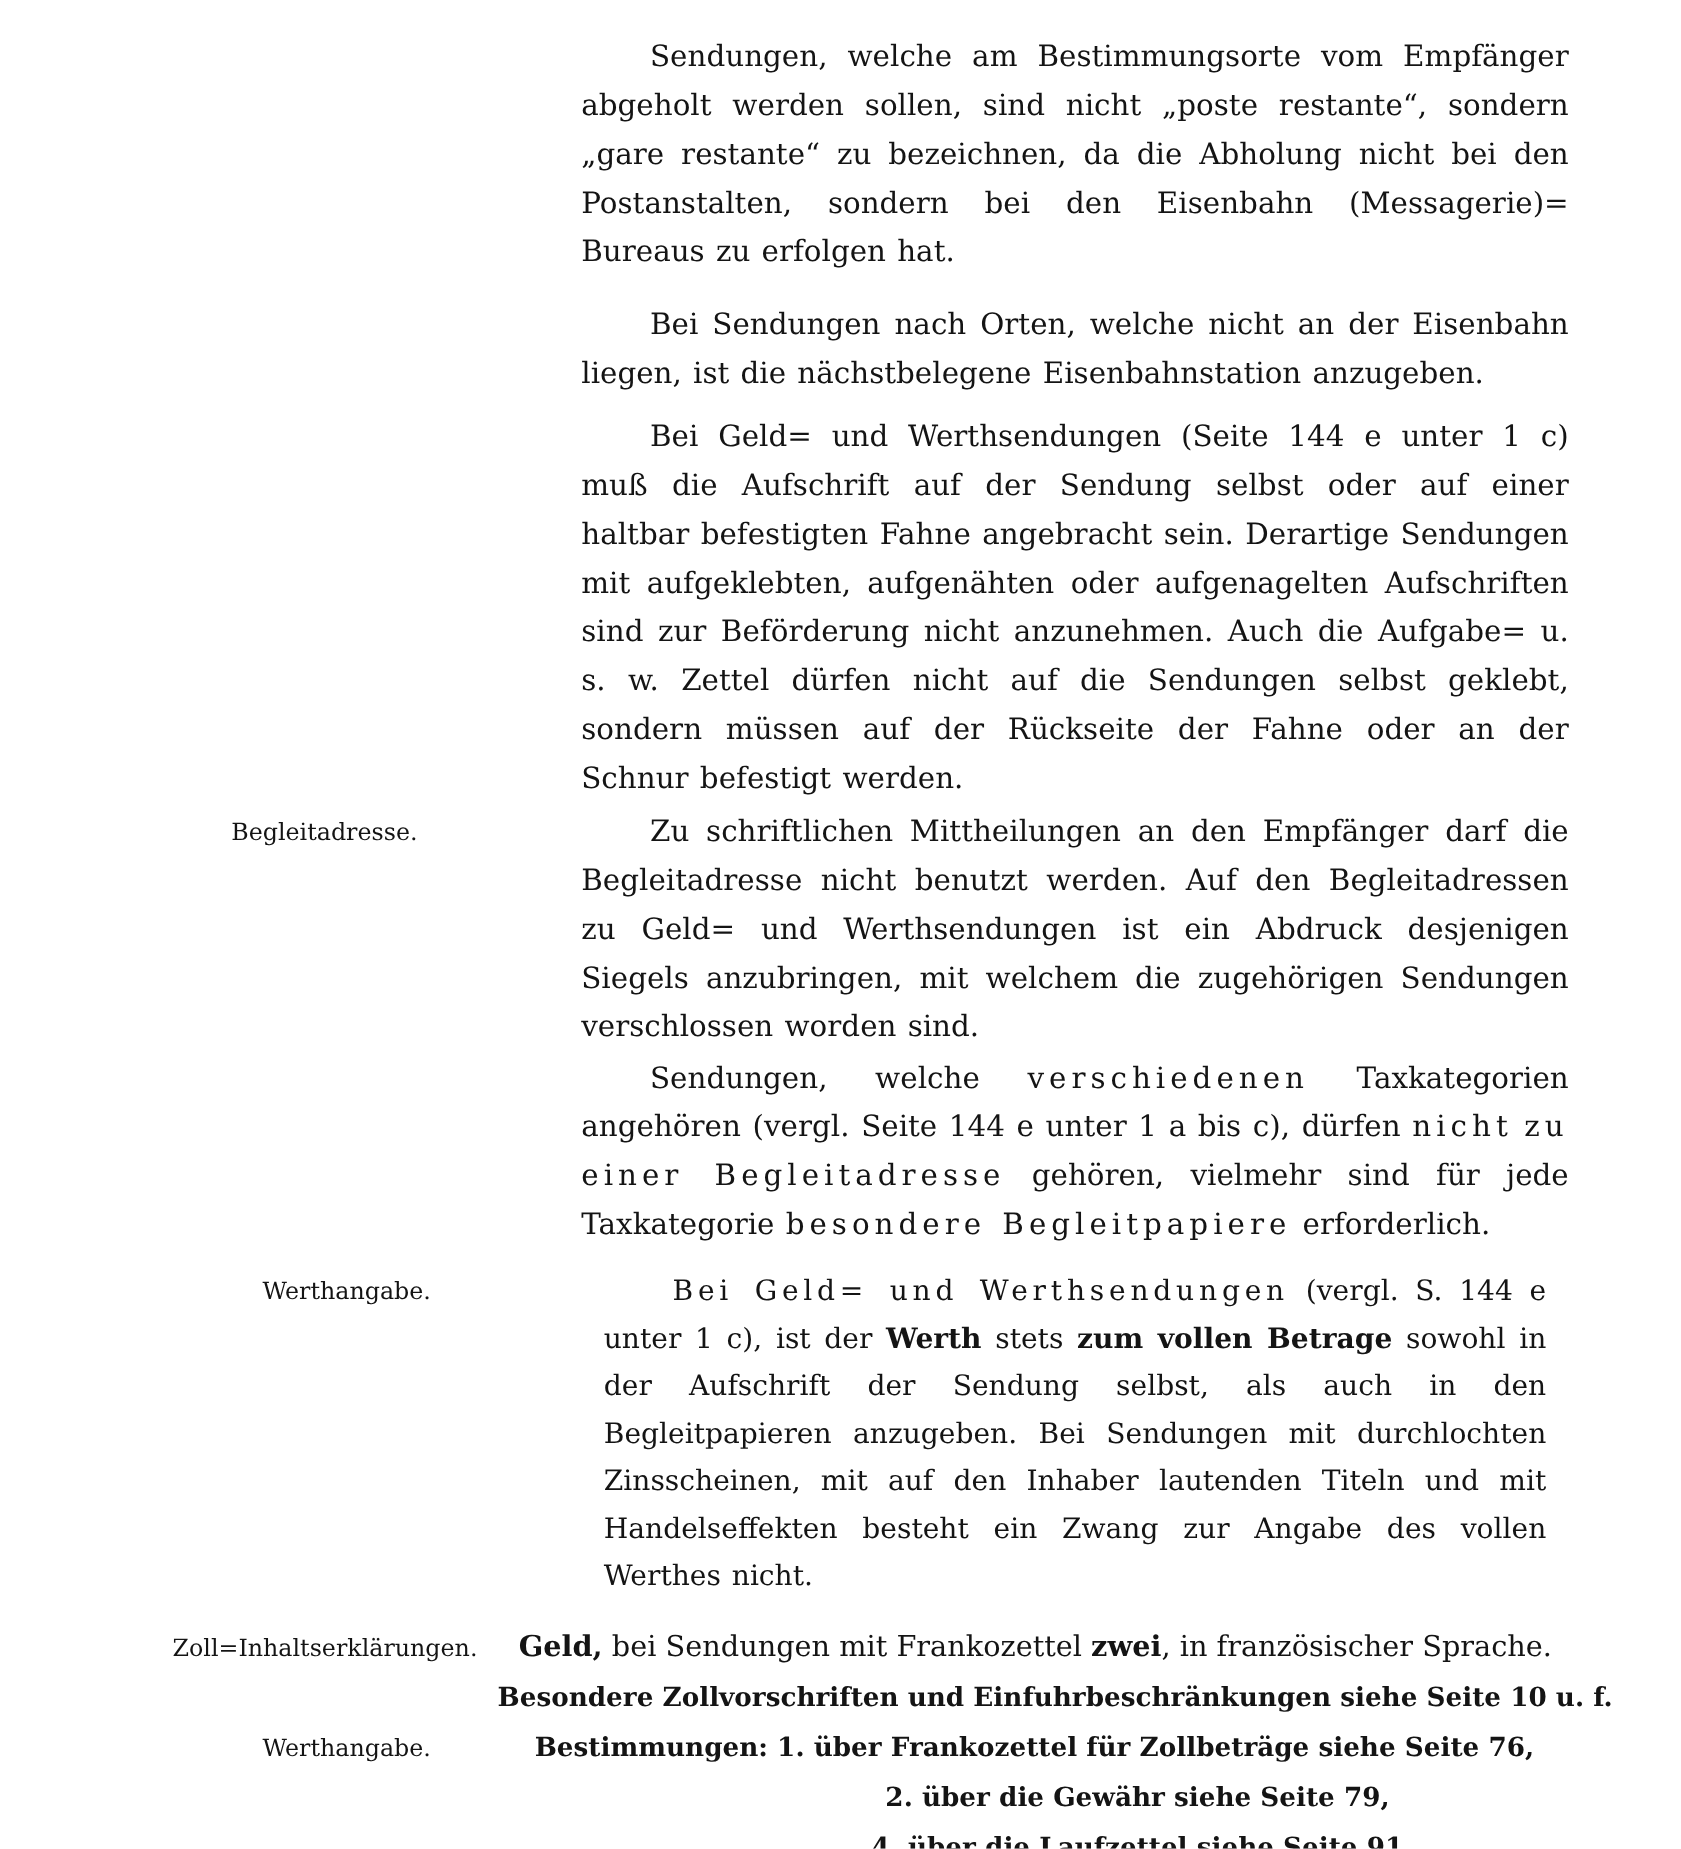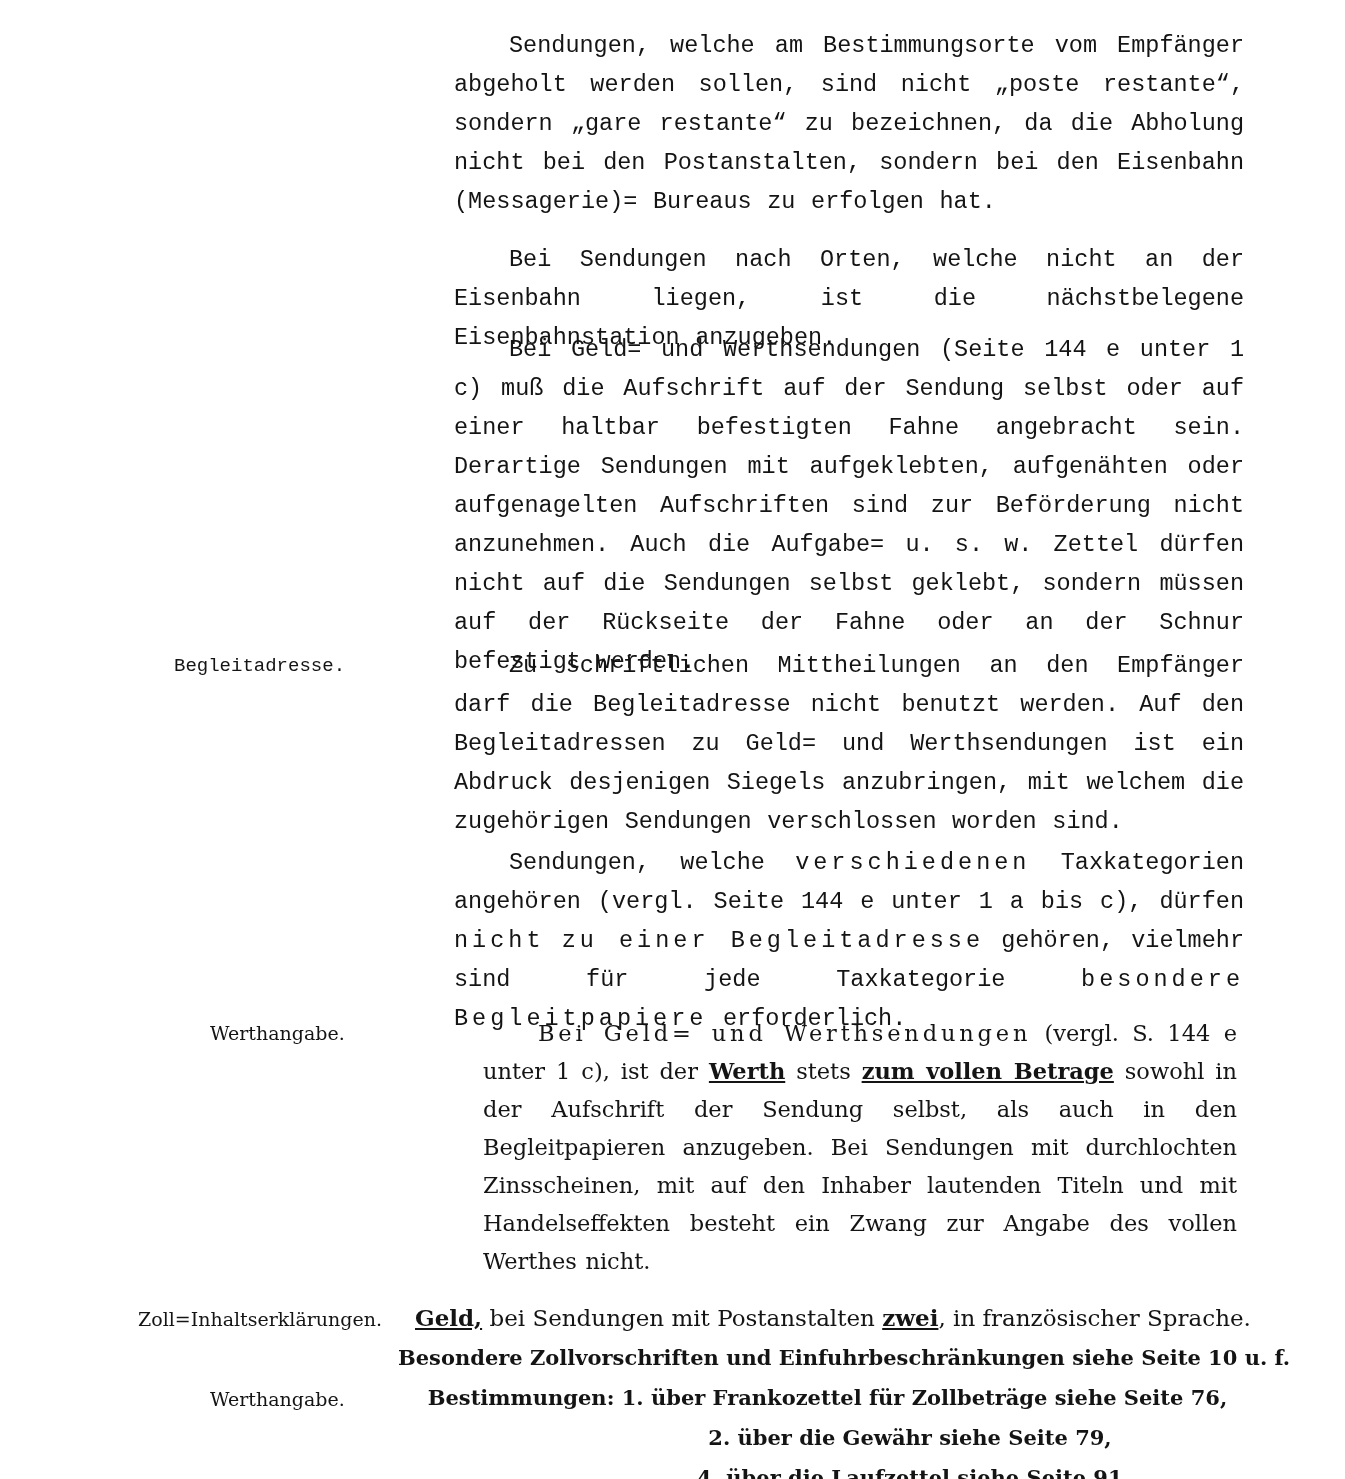--- a/index.html
+++ b/index.html
@@ -10,29 +10,28 @@
     height: 1479px;
     background: #ffffff;
     color: #141414;
     font-family: "DejaVu Serif", serif;
     overflow: hidden;
   }
 
   
   .para {
     position: absolute;
-    left: 454px;
+    left: 465px;
     width: 790px;
     margin: 0;
     font-size: 23.5px;
     line-height: 39px;
     text-align: justify;
     text-indent: 55px;
     word-spacing: 1.5px;
-    font-family: Liberation Mono, monospace;
   }
   #p1 { top: 26px; }
   #p2 { top: 240px; }
   #p3 { top: 330px; }
   #p4 { top: 646px; position: absolute; }
   #p5 { top: 843px; }
 
   
   #c6 {
     position: absolute;
@@ -43,21 +42,21 @@
   #p6 {
     position: relative;
     margin: 18px;
     font-size: 22.5px;
     line-height: 38px;
     text-align: justify;
     text-indent: 55px;
     word-spacing: 1.5px;
   }
 
-  .b  { font-weight: bold; text-decoration: underline; }
+  .b  { font-weight: bold; }
   .sp { letter-spacing: 0.17em; }
 
   .margin-label {
     position: absolute;
     font-size: 19px;
     line-height: 22px;
     white-space: nowrap;
     font-weight: normal;
     letter-spacing: 0;
     text-indent: 0;
@@ -108,21 +107,21 @@
   <p id="p5" class="para"><span>Sendungen, welche </span><span class="sp">verschiedenen</span><span> Taxkategorien angehören (vergl. Seite 144 e unter 1 a bis c), dürfen </span><span class="sp">nicht</span><span> </span><span class="sp">zu einer Begleitadresse</span><span> gehören, vielmehr sind für jede Taxkategorie </span><span class="sp">besondere Begleitpapiere</span><span> erforderlich.</span></p>
 
   <div id="c6">
 
     <p id="p6">
       <span class="margin-label">Werthangabe.</span>
     <span class="sp">Bei Geld= und Werthsendungen</span><span> (vergl. S. 144 e unter 1 c), ist der </span><span class="b">Werth</span><span> stets </span><span class="b">zum vollen Betrage</span><span> sowohl in der Aufschrift der Sendung selbst, als auch in den Begleitpapieren anzugeben. Bei Sendungen mit durchlochten Zinsscheinen, mit auf den Inhaber lautenden Titeln und mit Handelseffekten besteht ein Zwang zur Angabe des vollen Werthes nicht.</span></p>
 
     <div class="zoll-line">
       <span class="margin-label">Zoll=Inhaltserklärungen.</span>
-    <span class="b">Geld,</span><span> bei Sendungen mit Postanstalten </span><span class="b">zwei</span><span>, in französischer Sprache.</span></div>
+    <span class="b">Geld,</span><span> bei Sendungen mit Frankozettel </span><span class="b">zwei</span><span>, in französischer Sprache.</span></div>
 
     <p id="b1" class="bottom-line">Besondere Zollvorschriften und Einfuhrbeschränkungen siehe Seite 10 u. f.</p>
 
     <p id="b2" class="bottom-line">
       <span class="margin-label">Werthangabe.</span>
       <span>Bestimmungen: 1. über Frankozettel für Zollbeträge siehe Seite 76,</span>
     </p>
 
     <p id="b3" class="bottom-line">2. über die Gewähr siehe Seite 79,</p>
 

